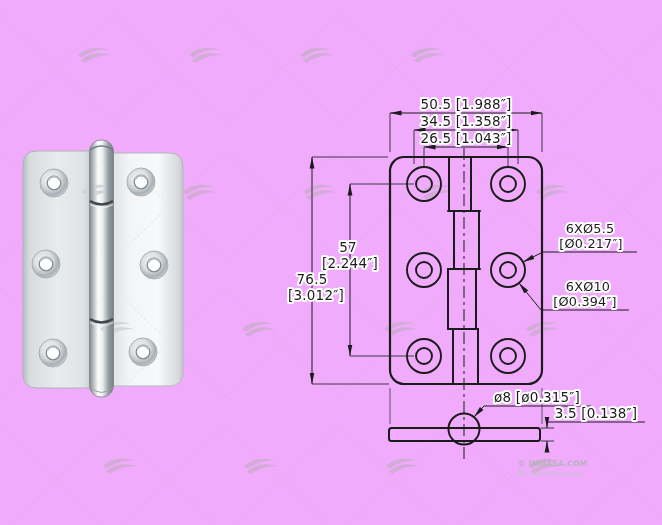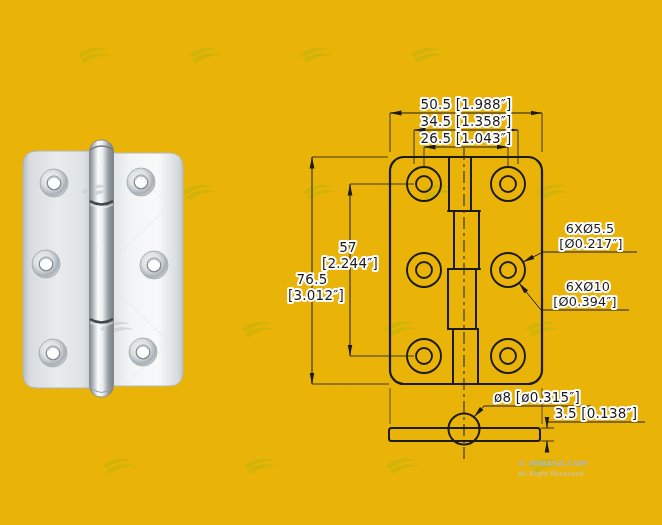--- a/index.html
+++ b/index.html
@@ -1,17 +1,17 @@
 <!DOCTYPE html>
 <html><head>
 <meta charset="utf-8">
 <style>
   html,body { margin:0; padding:0; background:#fff; }
   .stage {
-    position:relative; width:662px; height:525px; background:#eab308;
+    position:relative; width:662px; height:525px; background:#f0abfc;
     overflow:hidden; font-family:"DejaVu Sans", sans-serif;
   }
   svg text { font-family:"DejaVu Sans", sans-serif; }
   .dim {
     font-size:13.5px; fill:#1b1b1b; text-anchor:middle;
     paint-order:stroke; stroke:#ffffff; stroke-width:4px; stroke-linejoin:round;
     letter-spacing:0.2px;
   }
   .dim-sm { font-size:12.8px; }
   .cr1 { font-size:7.5px; font-weight:bold; fill:#b2b5b7; text-anchor:start; letter-spacing:0.3px; }

